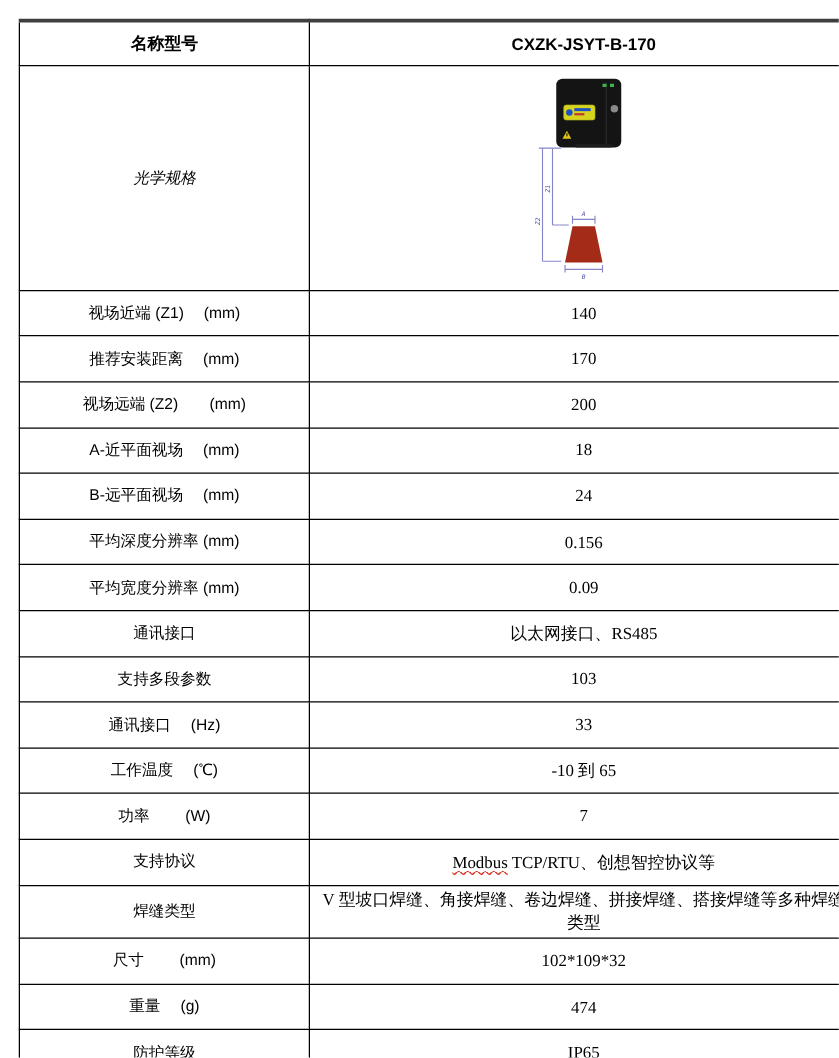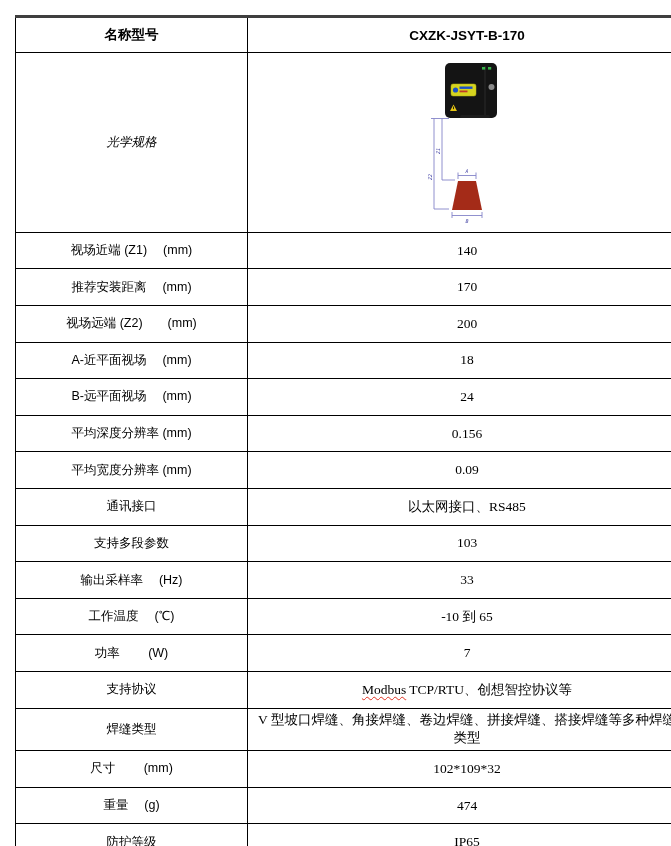--- a/index.html
+++ b/index.html
@@ -174,21 +174,21 @@
   </tr>
         <tr class="data-row">
     <td class="label-cell">通讯接口</td>
     <td class="value-cell">以太网接口、RS485</td>
   </tr>
         <tr class="data-row">
     <td class="label-cell">支持多段参数</td>
     <td class="value-cell">103</td>
   </tr>
         <tr class="data-row">
-    <td class="label-cell">输出采样率　 (Hz)</td>
+    <td class="label-cell">通讯接口　 (Hz)</td>
     <td class="value-cell">33</td>
   </tr>
         <tr class="data-row">
     <td class="label-cell">工作温度　 (℃)</td>
     <td class="value-cell">-10 到 65</td>
   </tr>
         <tr class="data-row">
     <td class="label-cell">功率　　 (W)</td>
     <td class="value-cell">7</td>
   </tr>

